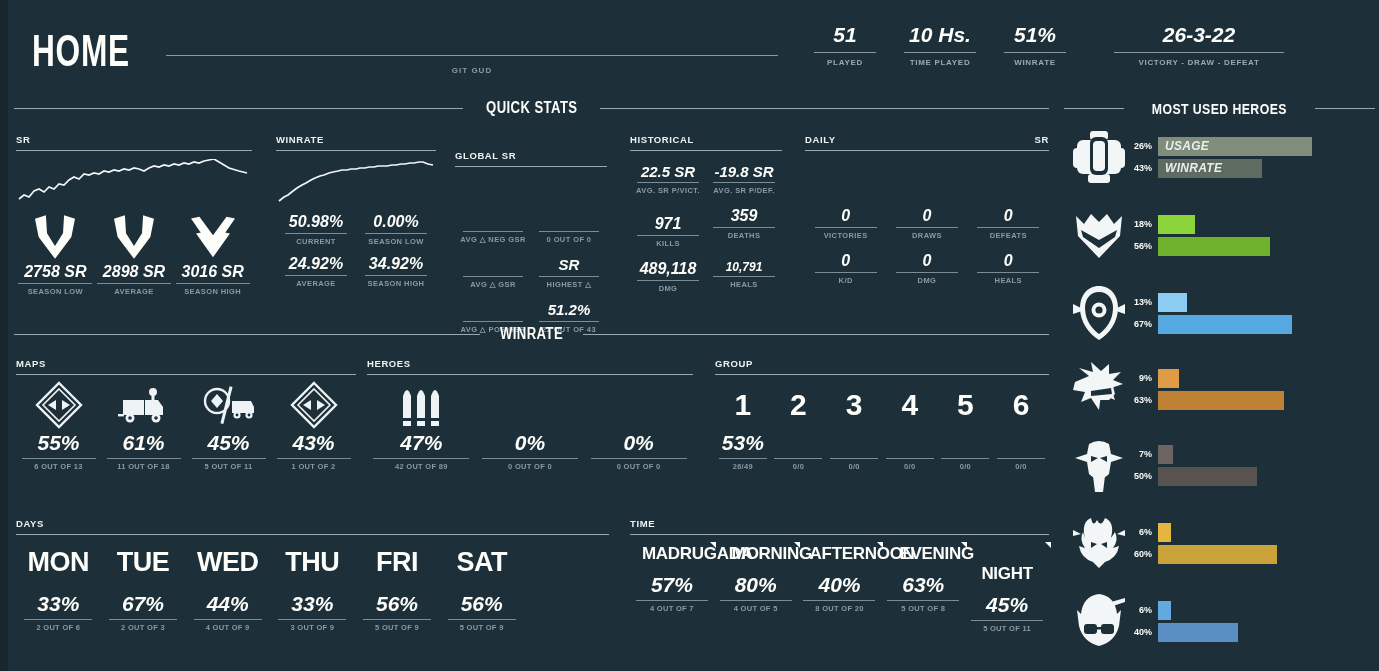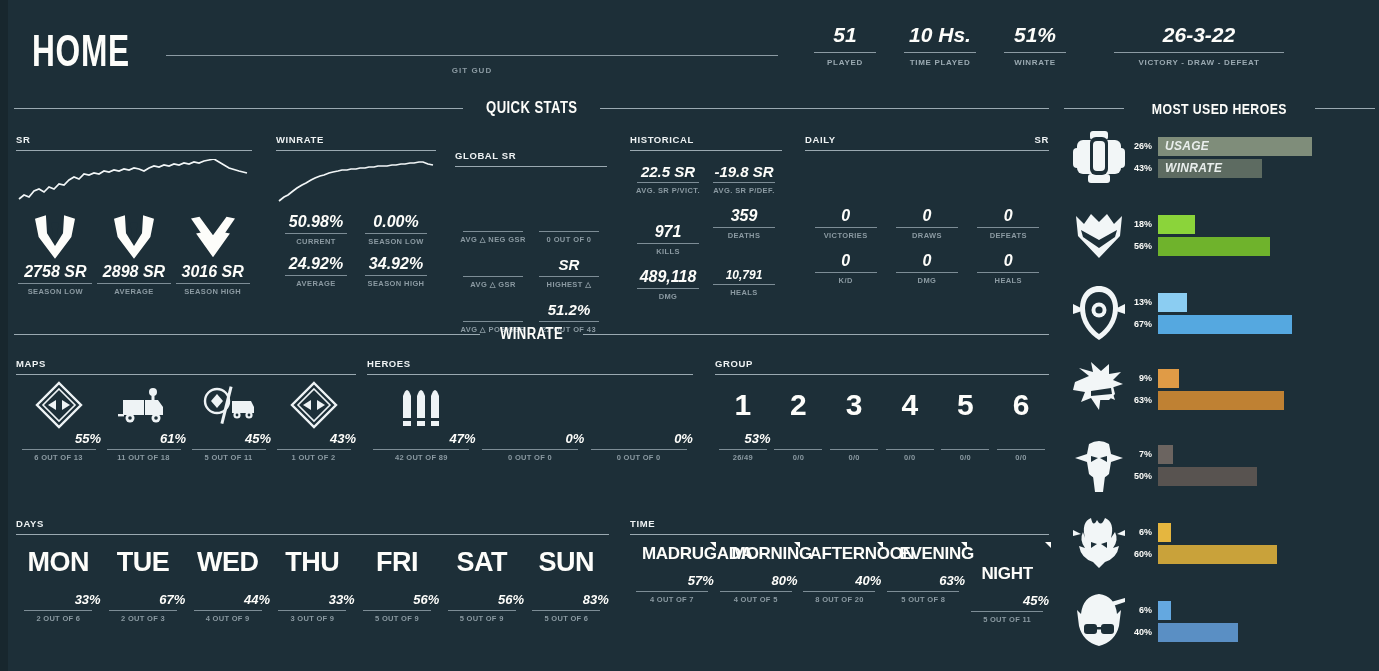--- a/index.html
+++ b/index.html
@@ -57,21 +57,21 @@
   .col-rule { margin-top:5px; height:1px; background:#9aa9b1; }
 
   .cell { text-align:center; }
   .cell .v { font-style:italic; font-weight:bold; color:#fdfdfa; white-space:nowrap; }
   .cell .ln { height:1px; background:#7d8d96; margin:2px auto 3px; }
   .cell .l { font-size:7.5px; font-weight:bold; color:#8b9aa2; letter-spacing:.4px; white-space:nowrap; }
 
   
   .wcell { text-align:center; }
   .wcell .icon { height:52px; display:flex; align-items:center; justify-content:center; }
-  .wcell .pc { font-style:italic; font-weight:bold; font-size:13px; color:#fdfdfa;text-align:right; }
+  .wcell .pc { font-style:italic; font-weight:bold; font-size:21px; color:#fdfdfa; }
   .wcell .ln { height:1px; background:#7d8d96; margin:3px auto 3px; }
   .wcell .sub { font-size:7.5px; font-weight:bold; color:#8b9aa2; letter-spacing:.3px; white-space:nowrap; }
 
   .bignum { font-size:30px; font-weight:bold; color:#fdfdfa; line-height:34px; }
   .dayname { font-size:27px; font-weight:bold; color:#fdfdfa; line-height:34px; letter-spacing:-.5px; }
   .timename {
     font-size:17px; font-weight:bold; color:#fdfdfa; line-height:20px;
     letter-spacing:-.3px; position:relative;
   }
   .timename .tick {
@@ -276,21 +276,21 @@
     <div class="cell" style="width:50%">
       <div class="v" style="font-size:15px">22.5 SR</div>
       <div class="ln" style="width:62px"></div>
       <div class="l">AVG. SR P/VICT.</div>
     </div>
     <div class="cell" style="width:50%">
       <div class="v" style="font-size:15px">-19.8 SR</div>
       <div class="ln" style="width:62px"></div>
       <div class="l">AVG. SR P/DEF.</div>
     </div>
-    <div class="cell" style="width:50%; margin-top:28px">
+    <div class="cell" style="width:50%; margin-top:20px">
       <div class="v" style="font-size:16px">971</div>
       <div class="ln" style="width:62px"></div>
       <div class="l">KILLS</div>
     </div>
     <div class="cell" style="width:50%; margin-top:12px">
       <div class="v" style="font-size:16px">359</div>
       <div class="ln" style="width:62px"></div>
       <div class="l">DEATHS</div>
     </div>
     <div class="cell" style="width:50%; margin-top:12px">
@@ -543,26 +543,20 @@
       <div class="pc" style="margin-top:13px">56%</div>
       <div class="ln" style="width:68px"></div>
       <div class="sub">5 OUT OF 9</div>
     </div>
     <div class="wcell" style="width:14.28%">
       <div class="dayname">SAT</div>
       <div class="pc" style="margin-top:13px">56%</div>
       <div class="ln" style="width:68px"></div>
       <div class="sub">5 OUT OF 9</div>
     </div>
-    <div class="wcell" style="width:14.28%">
-      <div class="dayname">SUN</div>
-      <div class="pc" style="margin-top:13px">83%</div>
-      <div class="ln" style="width:68px"></div>
-      <div class="sub">5 OUT OF 6</div>
-    </div>
   </div>
 </div>
 
 <div class="col" style="left:630px; top:518px; width:419px;">
   <div class="sec-lbl">TIME</div>
   <div class="col-rule"></div>
   <div style="display:flex; margin-top:9px;">
     <div class="wcell" style="width:20%">
       <div class="timename" style="padding:0 12px">
         <span>MADRUGADA</span>

